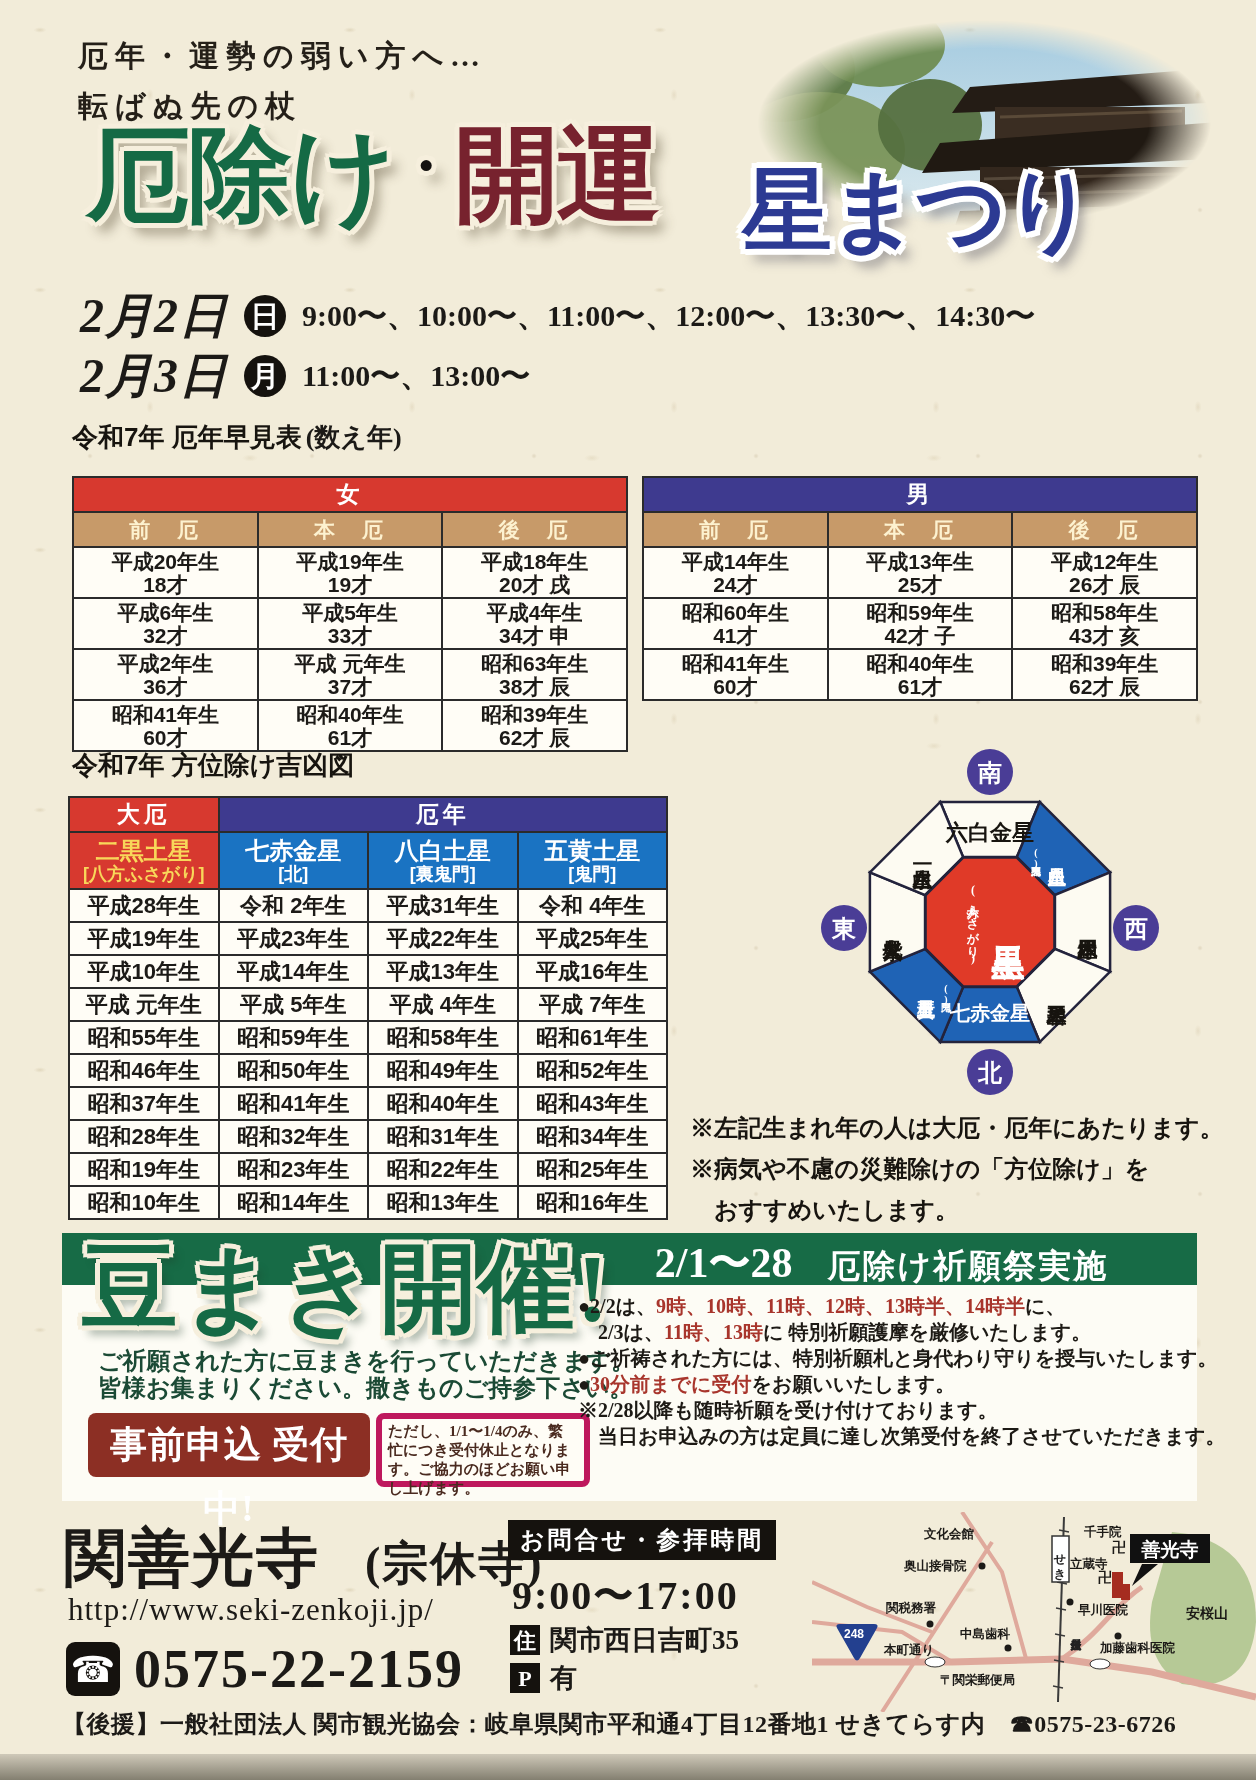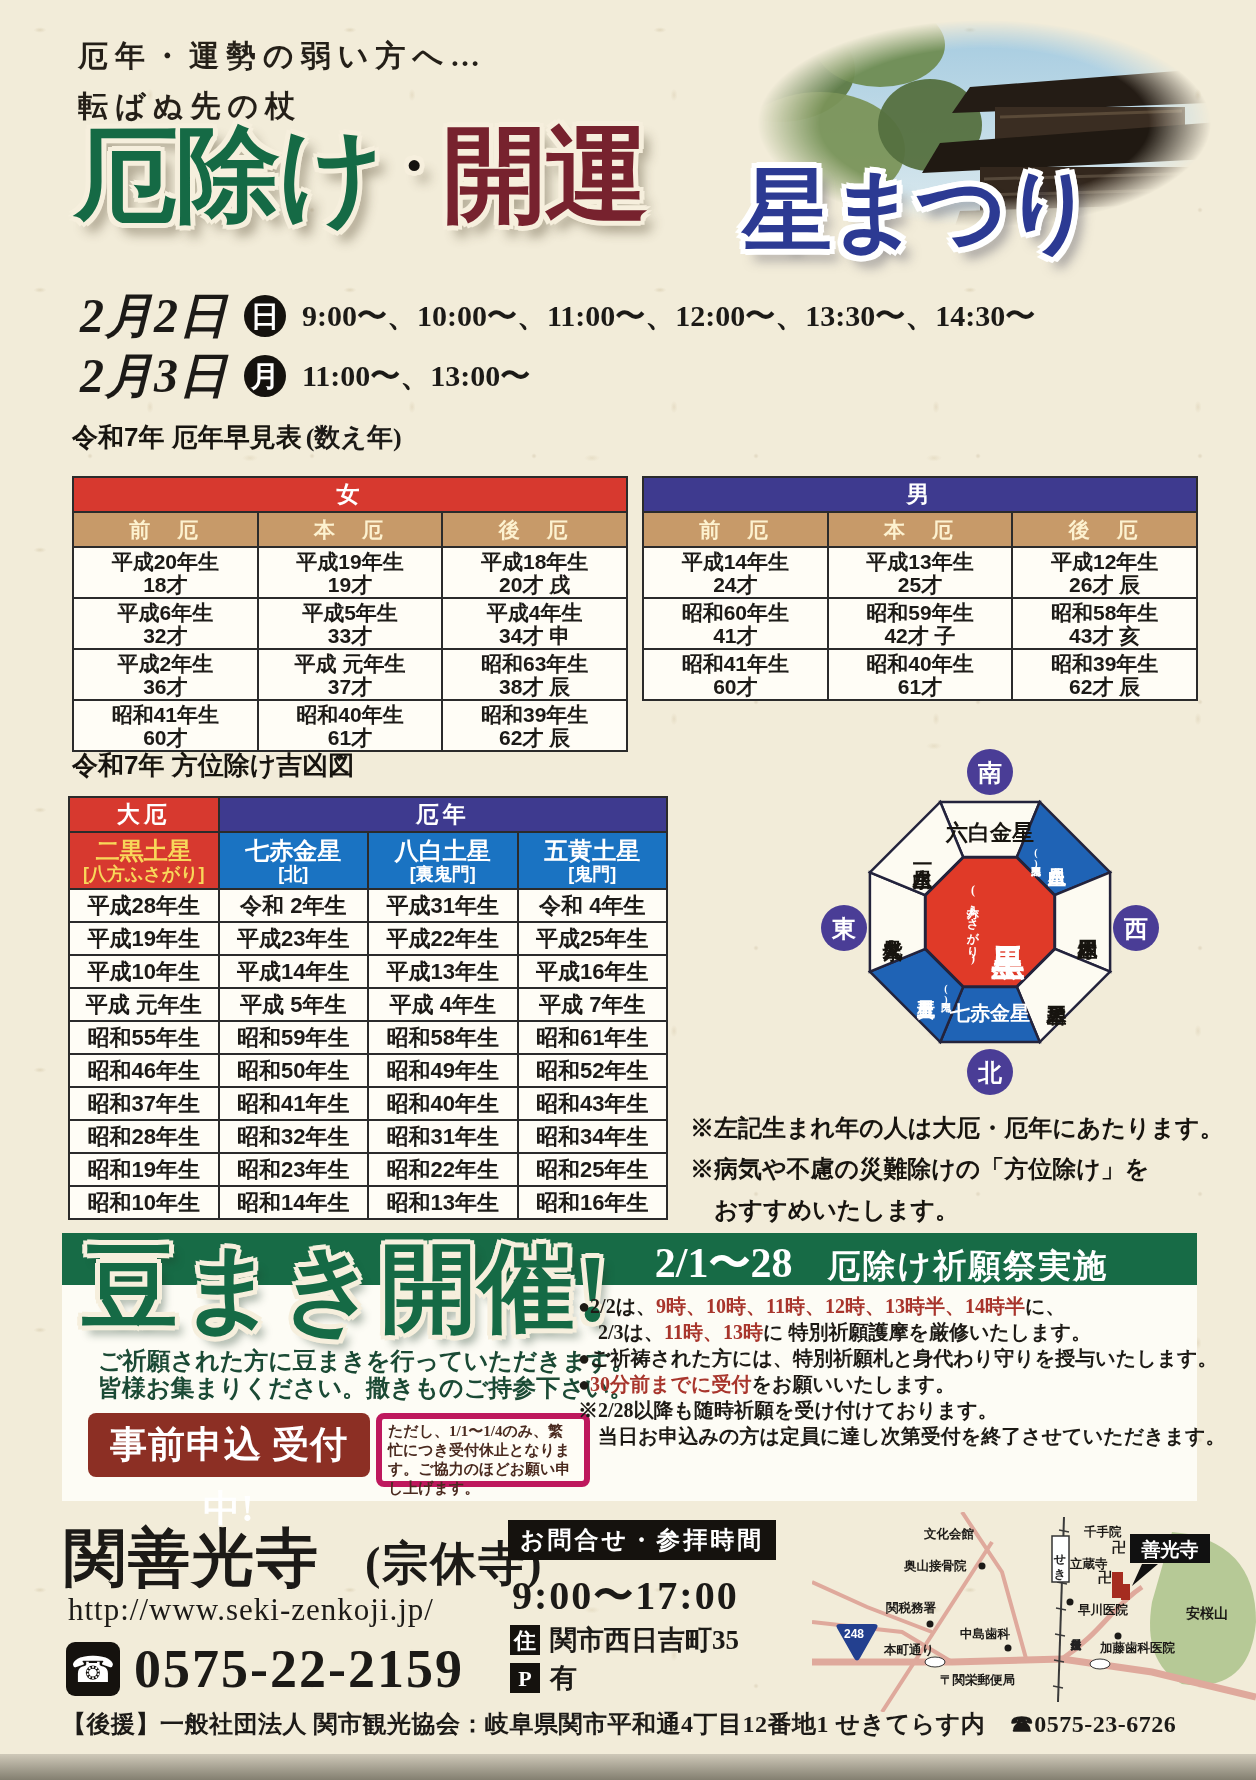--- a/index.html
+++ b/index.html
@@ -13,21 +13,21 @@
       radial-gradient(ellipse 4px 4px at 90px 210px, rgba(140,115,70,.18), transparent 70%);
     background-size: 310px 260px, 262px 312px, 342px 288px, 222px 246px;
     font-family:"Liberation Serif","DejaVu Serif",serif; color:#1c1a17;
   }
   .abs{position:absolute;}
   
   .tagline{font-weight:bold;font-size:30px;letter-spacing:7px;color:#241f18;}
   .main-title{font-weight:bold;font-size:104px;line-height:1.02;letter-spacing:-2px;white-space:nowrap;
     text-shadow:5px 0 0 #f6efdd,-5px 0 0 #f6efdd,0 5px 0 #f6efdd,0 -5px 0 #f6efdd,
       4px 4px 0 #f6efdd,-4px 4px 0 #f6efdd,4px -4px 0 #f6efdd,-4px -4px 0 #f6efdd,
-      9px 11px 12px rgba(70,60,35,.45);}
+      9px 11px 12px rgba(70,60,35,.45);margin-left:12px;}
   .t-green{color:#156a45;} .t-red{color:#77222e;}
   .t-dot{color:#141210;font-size:58px;vertical-align:24px;margin:0 2px;}
   .title-hoshi{font-weight:bold;font-size:90px;letter-spacing:-4px;color:#2c3a93;white-space:nowrap;
     text-shadow:6px 0 0 #ffffff,-6px 0 0 #ffffff,0 6px 0 #ffffff,0 -6px 0 #ffffff,
       5px 5px 0 #ffffff,-5px 5px 0 #ffffff,5px -5px 0 #ffffff,-5px -5px 0 #ffffff,
       9px 11px 12px rgba(60,60,80,.5); z-index:3;}
   .photo{left:690px;top:0;width:566px;height:268px;z-index:1;
     -webkit-mask-image:radial-gradient(ellipse 52% 50% at 52% 46%, #000 56%, transparent 77%);
     mask-image:radial-gradient(ellipse 52% 50% at 52% 46%, #000 56%, transparent 77%);}
   

